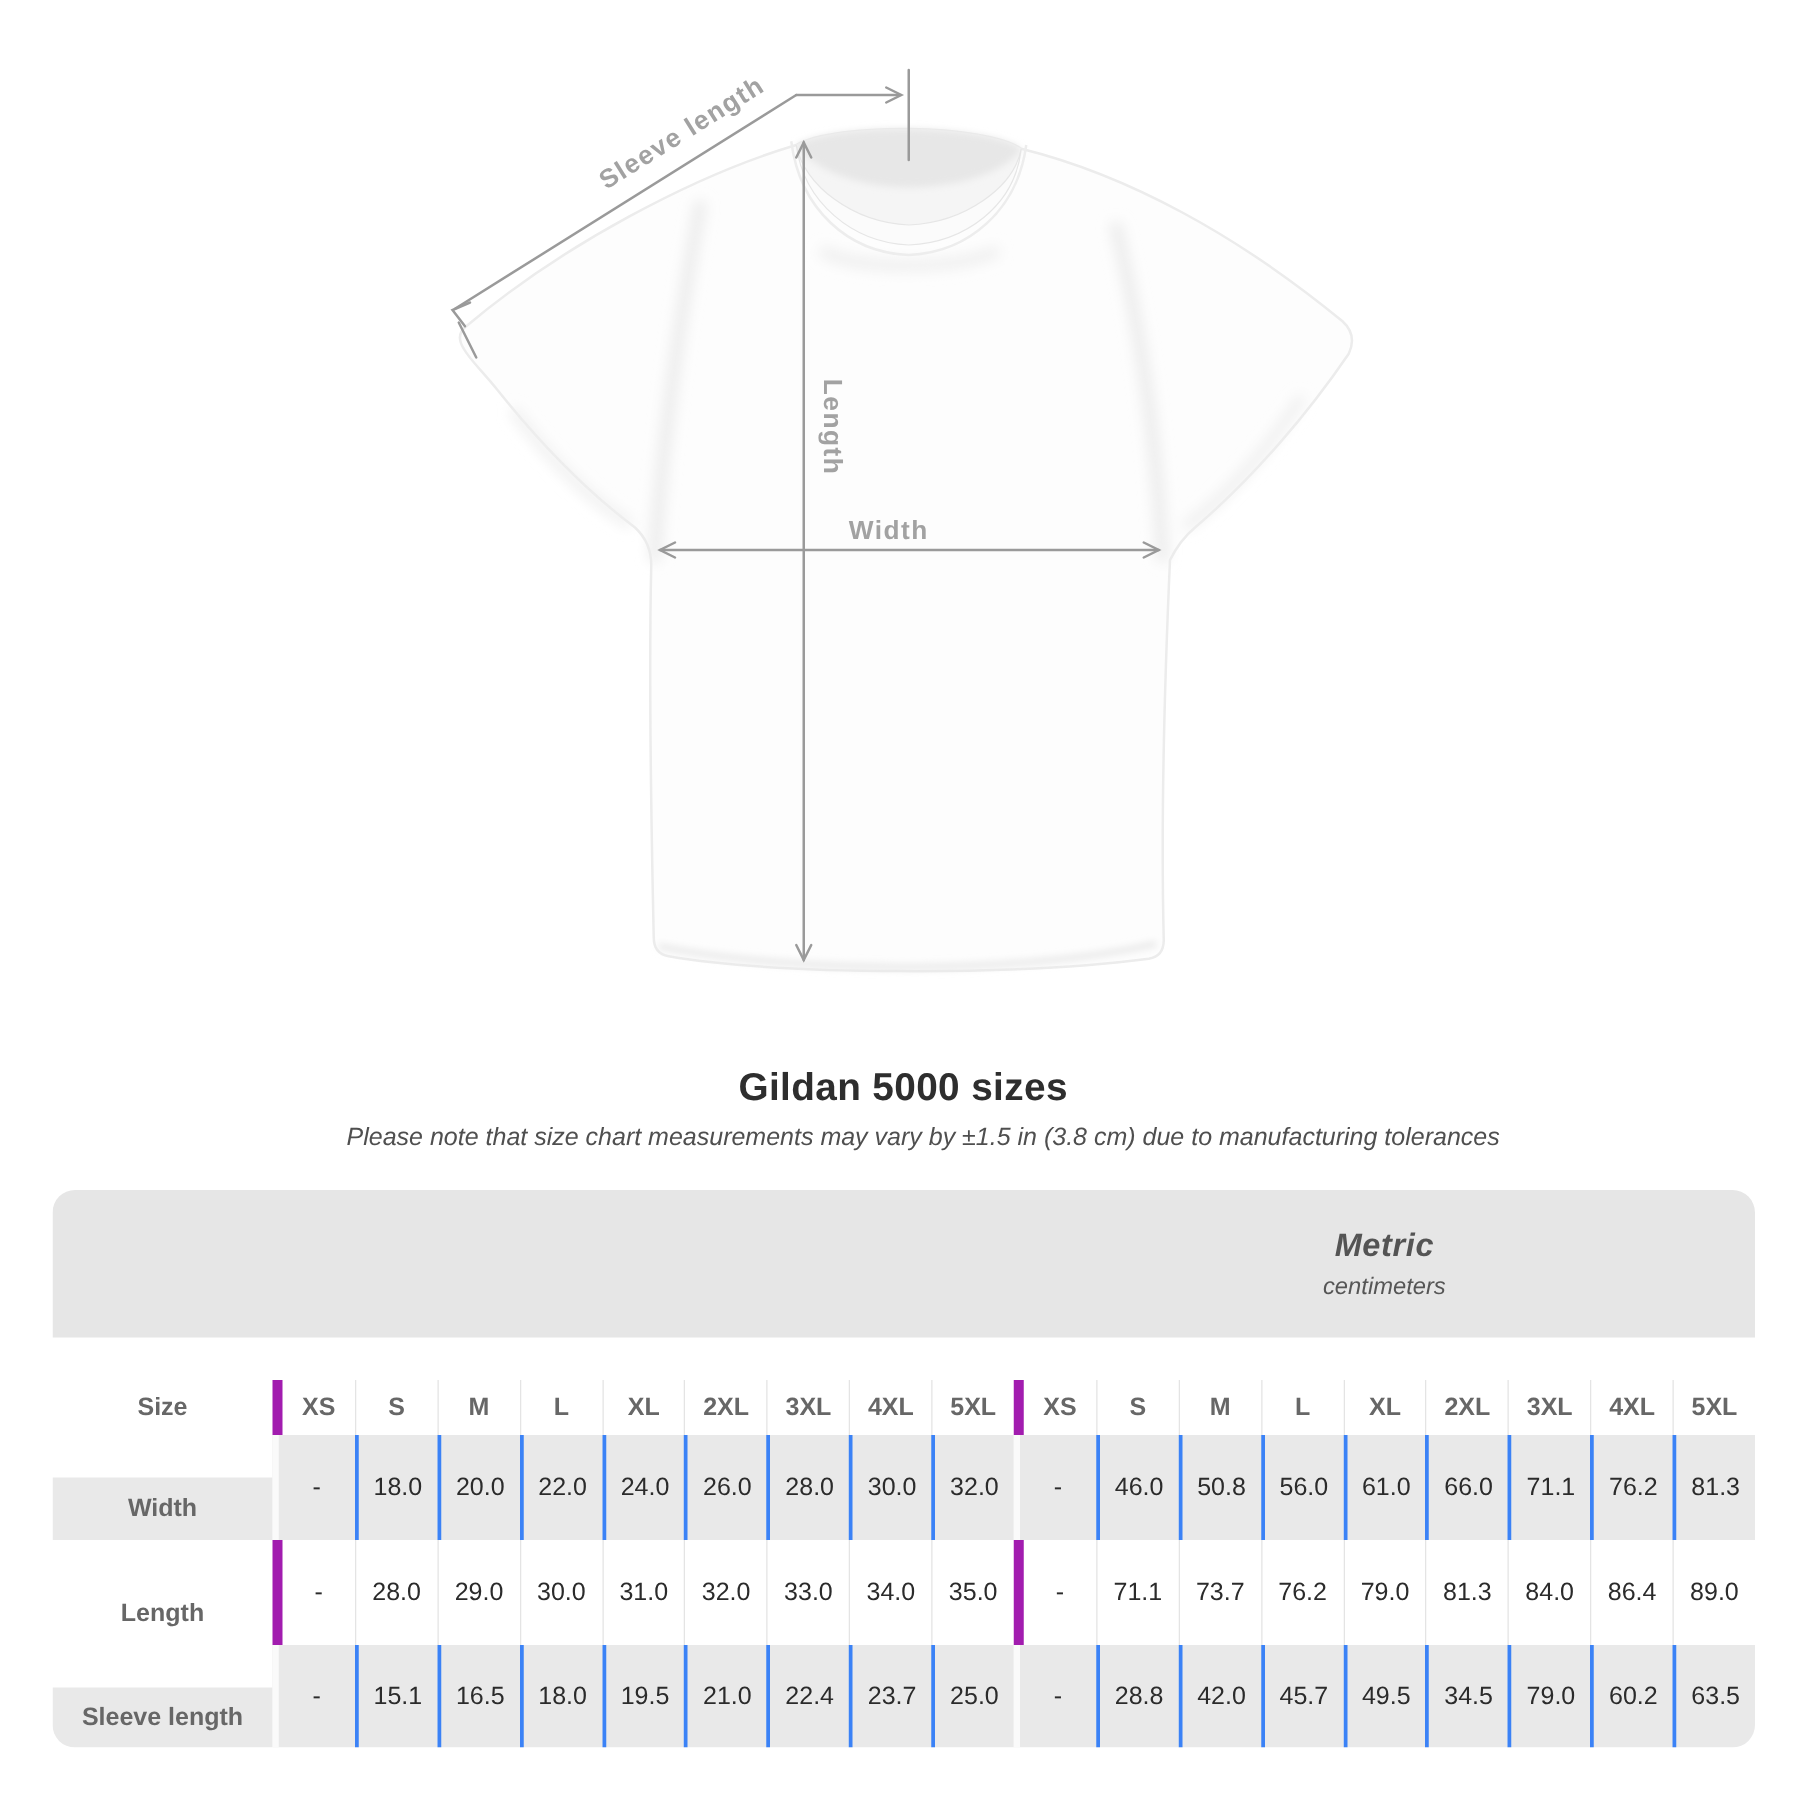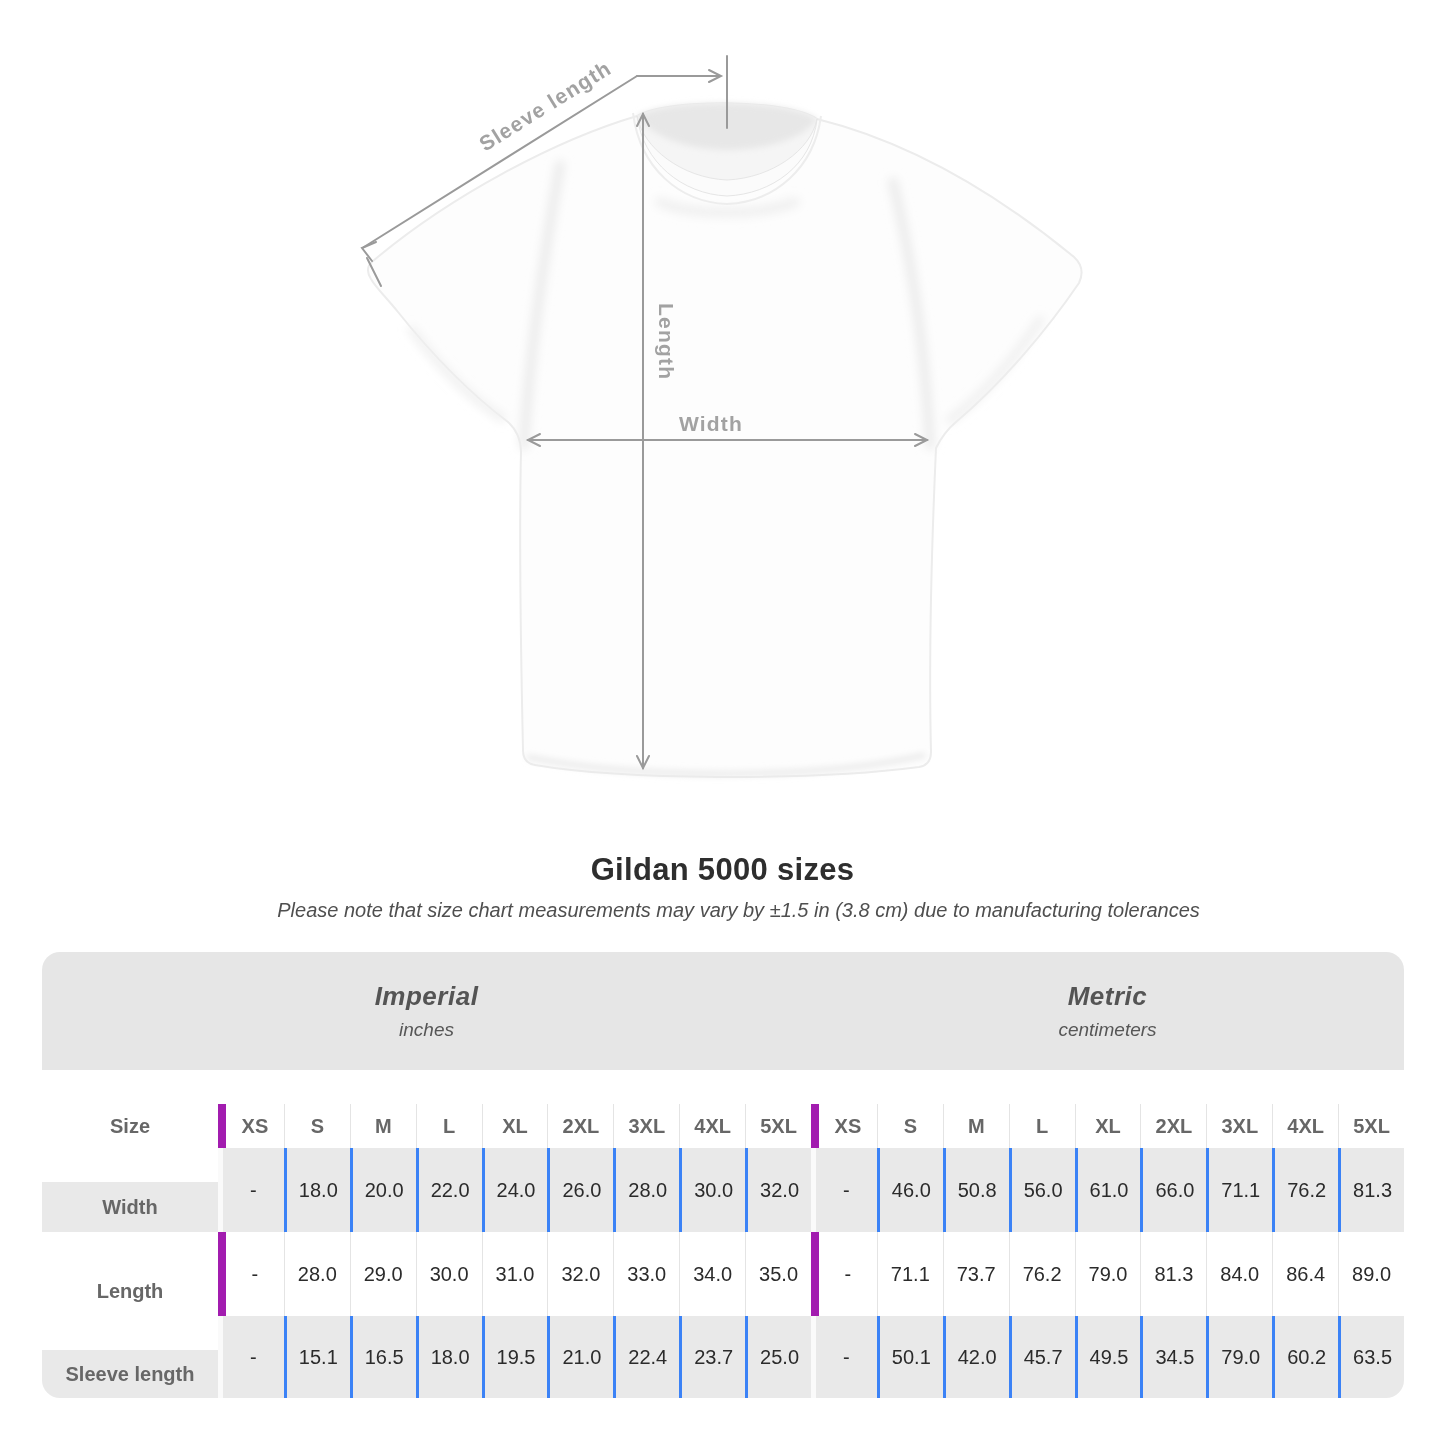--- a/index.html
+++ b/index.html
@@ -120,24 +120,20 @@
     <text class="dim-label" transform="translate(549,112) rotate(-32)" text-anchor="middle">Sleeve length</text>
     <text class="dim-label" transform="translate(659,303) rotate(90)">Length</text>
     <text class="dim-label" x="711" y="431" text-anchor="middle">Width</text>
   </svg>
 
   <h1 class="title">Gildan 5000 sizes</h1>
   <p class="subtitle">Please note that size chart measurements may vary by ±1.5 in (3.8 cm) due to manufacturing tolerances</p>
 
   <div class="size-table">
     <div class="band">
-      <div class="band-cell imperial">
-        <div class="band-label">Imperial</div>
-        <div class="band-sub">inches</div>
-      </div>
       <div class="band-cell metric">
         <div class="band-label">Metric</div>
         <div class="band-sub">centimeters</div>
       </div>
     </div>
     <div id="size-grid">
         <div class="cell hdr label-col row-white">Size</div>
         <div class="cell hdr row-white group-start">XS</div>
         <div class="cell hdr row-white">S</div>
         <div class="cell hdr row-white">M</div>
@@ -198,21 +194,21 @@
         <div class="cell row-gray group-start">-</div>
         <div class="cell row-gray">15.1</div>
         <div class="cell row-gray">16.5</div>
         <div class="cell row-gray">18.0</div>
         <div class="cell row-gray">19.5</div>
         <div class="cell row-gray">21.0</div>
         <div class="cell row-gray">22.4</div>
         <div class="cell row-gray">23.7</div>
         <div class="cell row-gray">25.0</div>
         <div class="cell row-gray group-start">-</div>
-        <div class="cell row-gray">50.1</div>
+        <div class="cell row-gray">28.8</div>
         <div class="cell row-gray">42.0</div>
         <div class="cell row-gray">45.7</div>
         <div class="cell row-gray">49.5</div>
         <div class="cell row-gray">34.5</div>
         <div class="cell row-gray">79.0</div>
         <div class="cell row-gray">60.2</div>
         <div class="cell row-gray">63.5</div>
       </div>
   </div>
 

